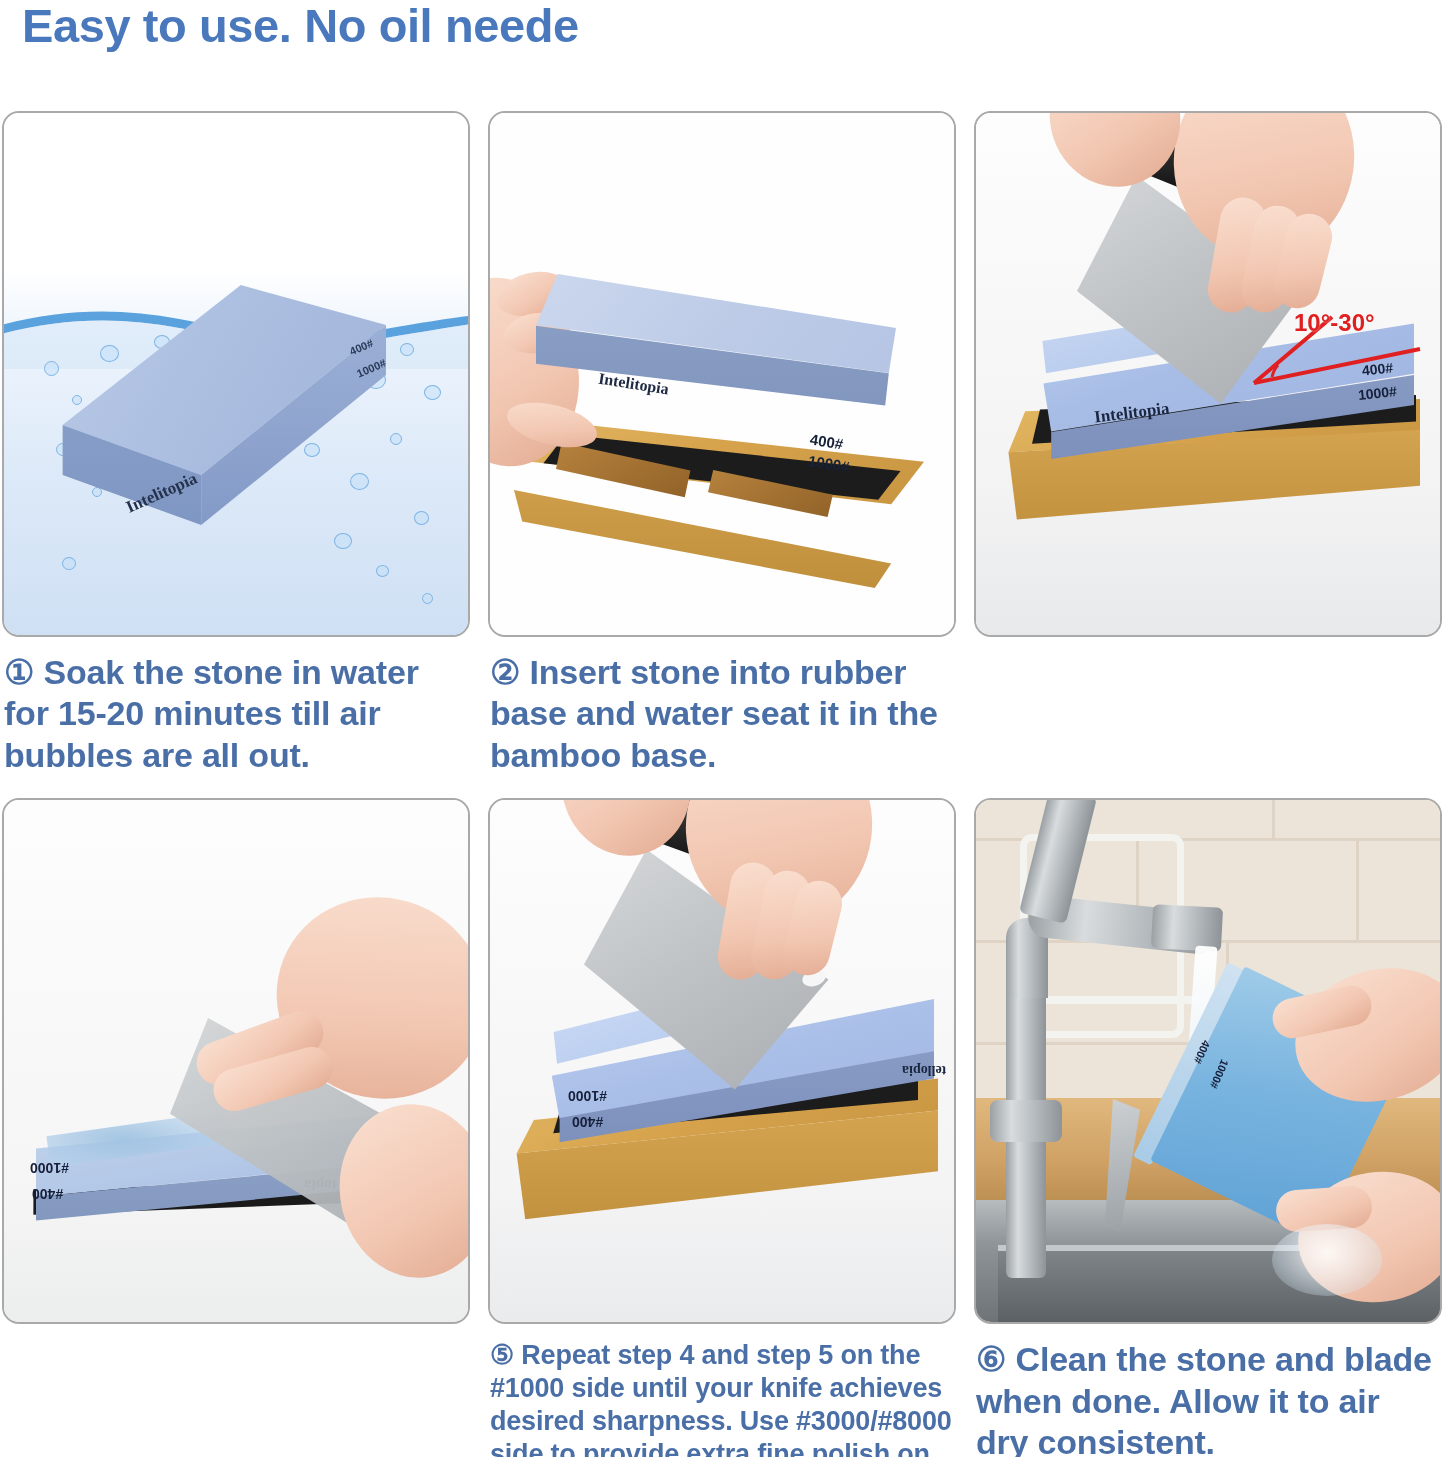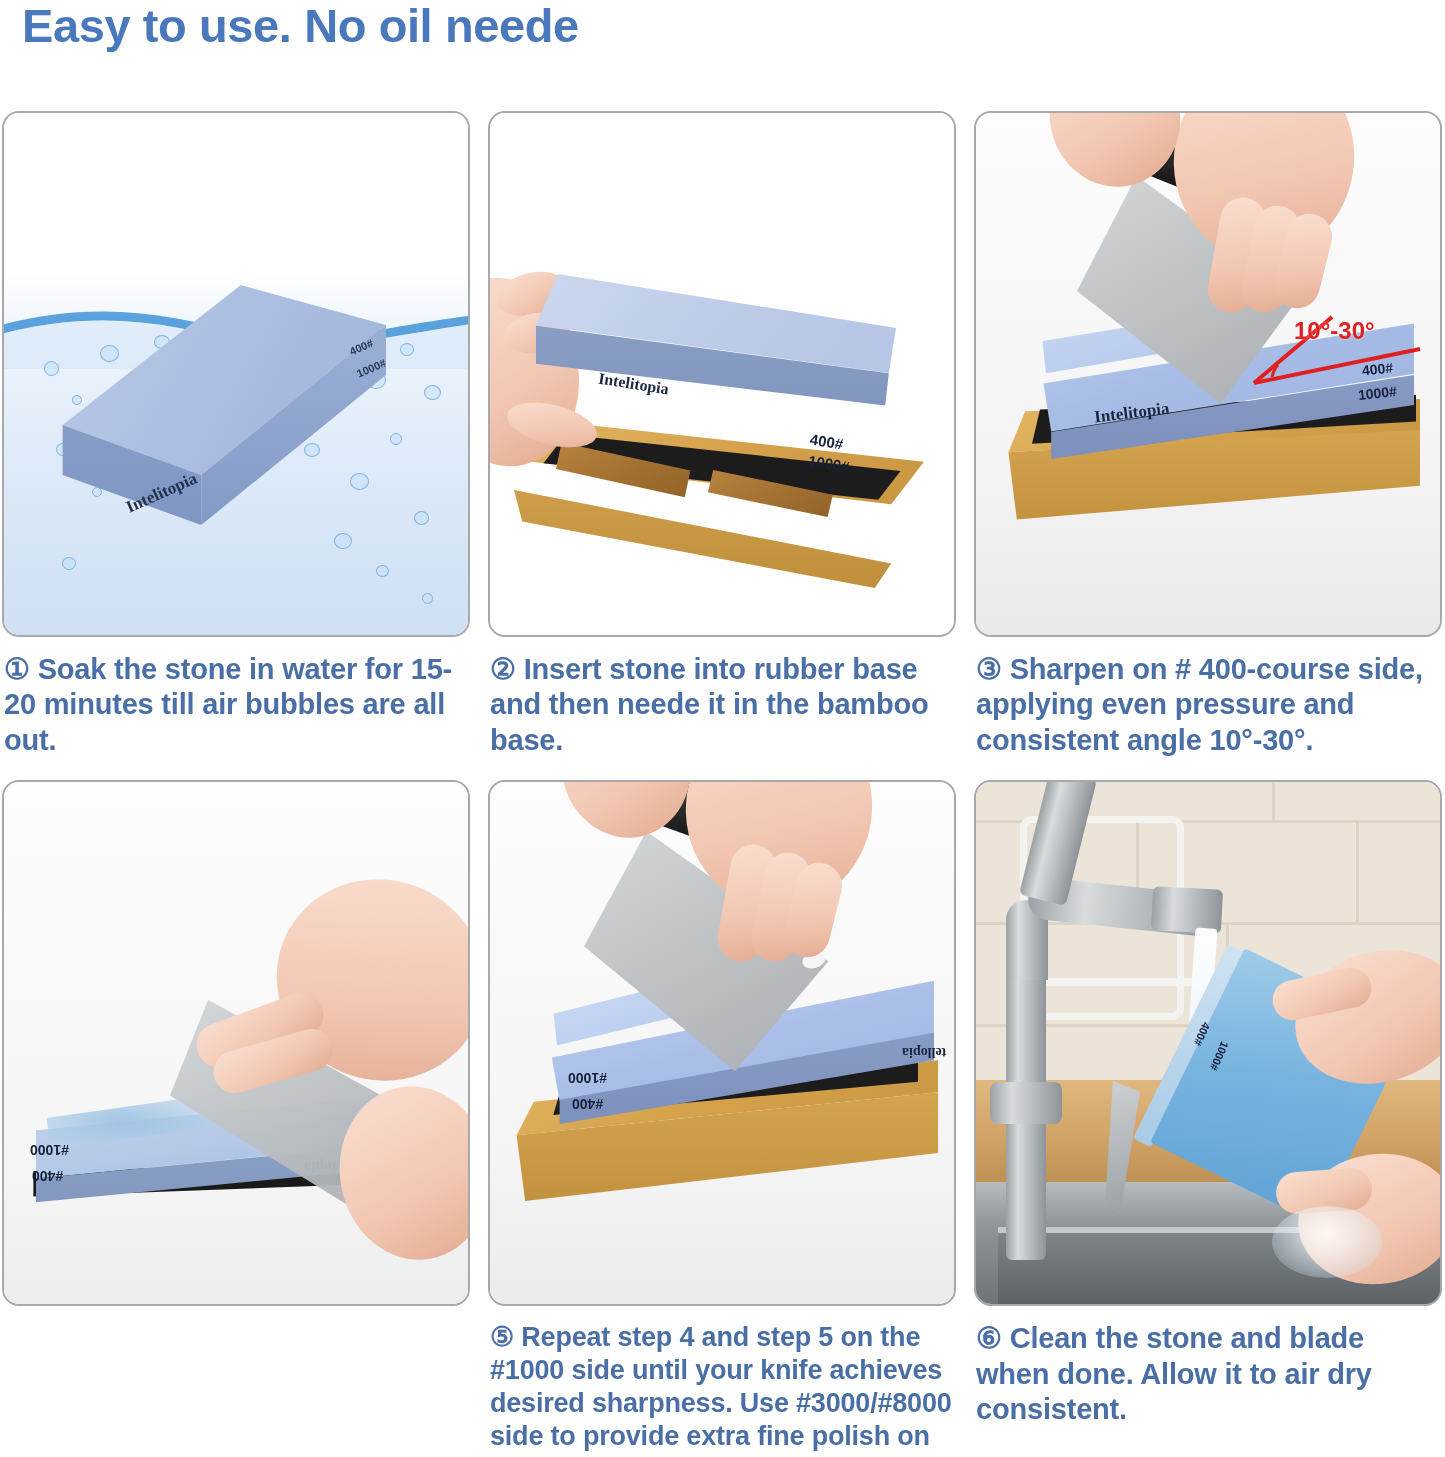--- a/index.html
+++ b/index.html
@@ -58,21 +58,21 @@
   }
   .scene {
     position: absolute;
     inset: 0;
     overflow: hidden;
   }
 
   
   .caption {
     margin-top: 15px;
-    font-size: 29px;
+    font-size: 34px;
     line-height: 1.22;
     font-weight: bold;
     color: #4a6fa7;
     padding: 0 2px;
     letter-spacing: -0.2px;
   }
   .cap-5 { font-size: 27px; }
 
   
   .p1-bg {
@@ -310,21 +310,21 @@
           <div class="hand" style="left:14px;top:200px;width:66px;height:40px;transform:rotate(-8deg);"></div>
           <div class="hand" style="left:16px;top:292px;width:92px;height:40px;transform:rotate(14deg);"></div>
 
           <div class="p2-stone-top"></div>
           <div class="p2-stone-side"></div>
           <div class="p2-brand">Intelitopia</div>
           <div class="p2-g1">400#</div>
           <div class="p2-g2">1000#</div>
         </div>
       </div>
-      <div class="caption">② Insert stone into rubber base and then neede it in the bamboo base.</div>
+      <div class="caption">② Insert stone into rubber base and water seat it in the bamboo base.</div>
     </div>
 
     <div class="cell">
       <div class="photo">
         <div class="scene">
           <div style="position:absolute;inset:0;background:linear-gradient(180deg,#fdfdfd 0%,#f3f3f4 72%,#e8e9ea 100%);"></div>
 
           <div class="bamboo-top" style="left:24px;top:286px;width:420px;height:76px;clip-path:polygon(6% 16%,100% 0%,100% 42%,2% 70%);"></div>
           <div class="bamboo-front" style="left:24px;top:286px;width:420px;height:140px;clip-path:polygon(2% 38%,100% 22%,100% 62%,4% 86%);"></div>
           <div class="rubber" style="left:40px;top:282px;width:400px;height:66px;clip-path:polygon(6% 22%,100% 0%,100% 40%,4% 74%);"></div>
@@ -339,38 +339,37 @@
                       background:linear-gradient(160deg,#c7d8f3,#b2c5e9);
                       clip-path:polygon(8% 40%,70% 14%,74% 58%,10% 86%);"></div>
 
           <div style="position:absolute;left:272px;top:196px;width:180px;height:90px;">
             <svg viewBox="0 0 180 90" style="width:100%;height:100%;display:block;">
               <path d="M6,74 L172,40" stroke="#e02020" stroke-width="4" fill="none"></path>
               <path d="M6,74 L84,8" stroke="#e02020" stroke-width="4" fill="none"></path>
               <path d="M24,68 A26,26 0 0 1 30,56" stroke="#e02020" stroke-width="3" fill="none"></path>
             </svg>
           </div>
-          <div class="ang-txt" style="left:318px;top:204px;">10°-30°</div>
+          <div class="ang-txt" style="left:318px;top:196px;">10°-30°</div>
 
           <div class="stone-lbl" style="left:386px;top:248px;transform:rotate(-6deg);">400#</div>
           <div class="stone-lbl" style="left:382px;top:272px;transform:rotate(-6deg);">1000#</div>
           <div class="brand-serif" style="left:118px;top:290px;font-size:17px;transform:rotate(-7deg);">Intelitopia</div>
 
           <div class="handle" style="left:146px;top:14px;width:92px;height:54px;transform:rotate(22deg);"></div>
           <div class="blade" style="left:96px;top:58px;width:248px;height:240px;clip-path:polygon(26% 2%,92% 52%,60% 97%,2% 50%);"></div>
           <div style="position:absolute;left:318px;top:178px;width:22px;height:15px;background:#f5f5f5;border-radius:50%;transform:rotate(-18deg);"></div>
 
           <div class="hand" style="left:198px;top:-54px;width:180px;height:200px;transform:rotate(8deg);"></div>
           <div class="hand" style="left:238px;top:84px;width:46px;height:116px;border-radius:24px;transform:rotate(10deg);"></div>
           <div class="hand" style="left:272px;top:92px;width:46px;height:108px;border-radius:24px;transform:rotate(12deg);"></div>
           <div class="hand" style="left:304px;top:100px;width:46px;height:96px;border-radius:24px;transform:rotate(14deg);"></div>
           <div class="hand" style="left:74px;top:-66px;width:130px;height:140px;transform:rotate(-14deg);"></div>
         </div>
       </div>
-      <div class="caption">③ Sharpen on # 400-course side, applying even pressure and consistent angle 10°-30°.</div>
     </div>
   </div>
 
   <div class="row row-2">
 
     <div class="cell">
       <div class="photo">
         <div class="scene">
           <div style="position:absolute;inset:0;background:linear-gradient(180deg,#fdfdfd 0%,#f5f5f6 76%,#eceded 100%);"></div>
 

